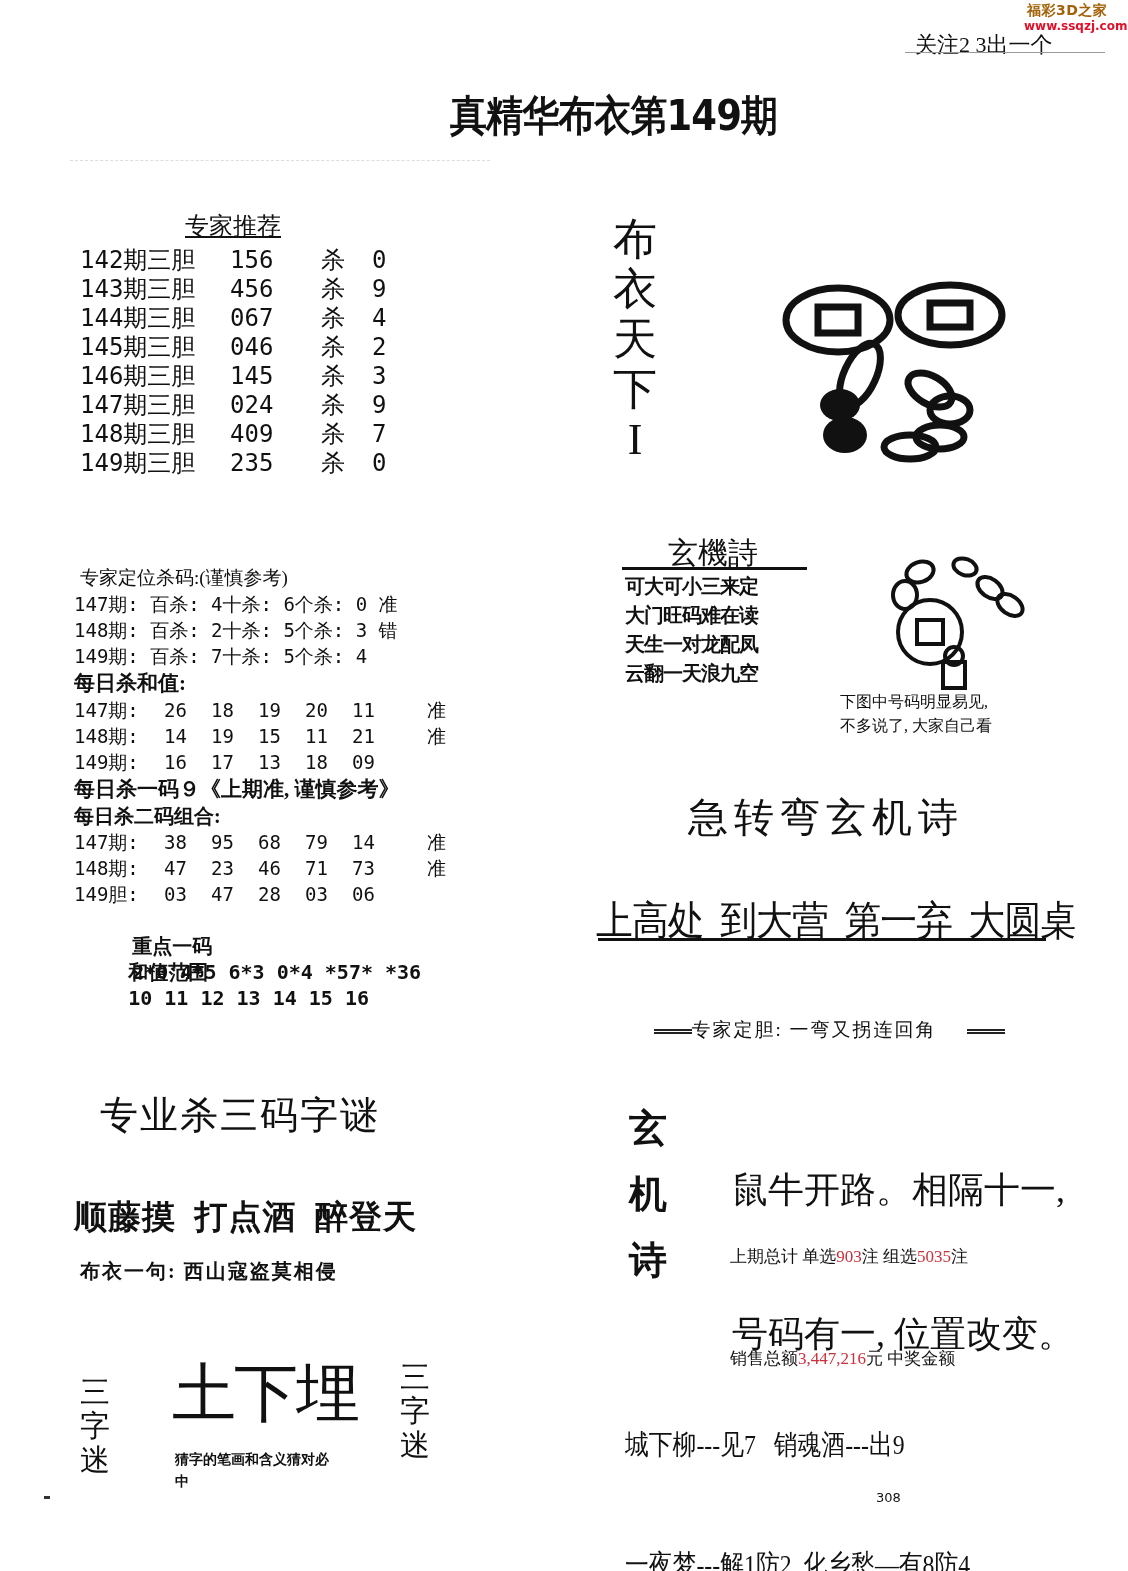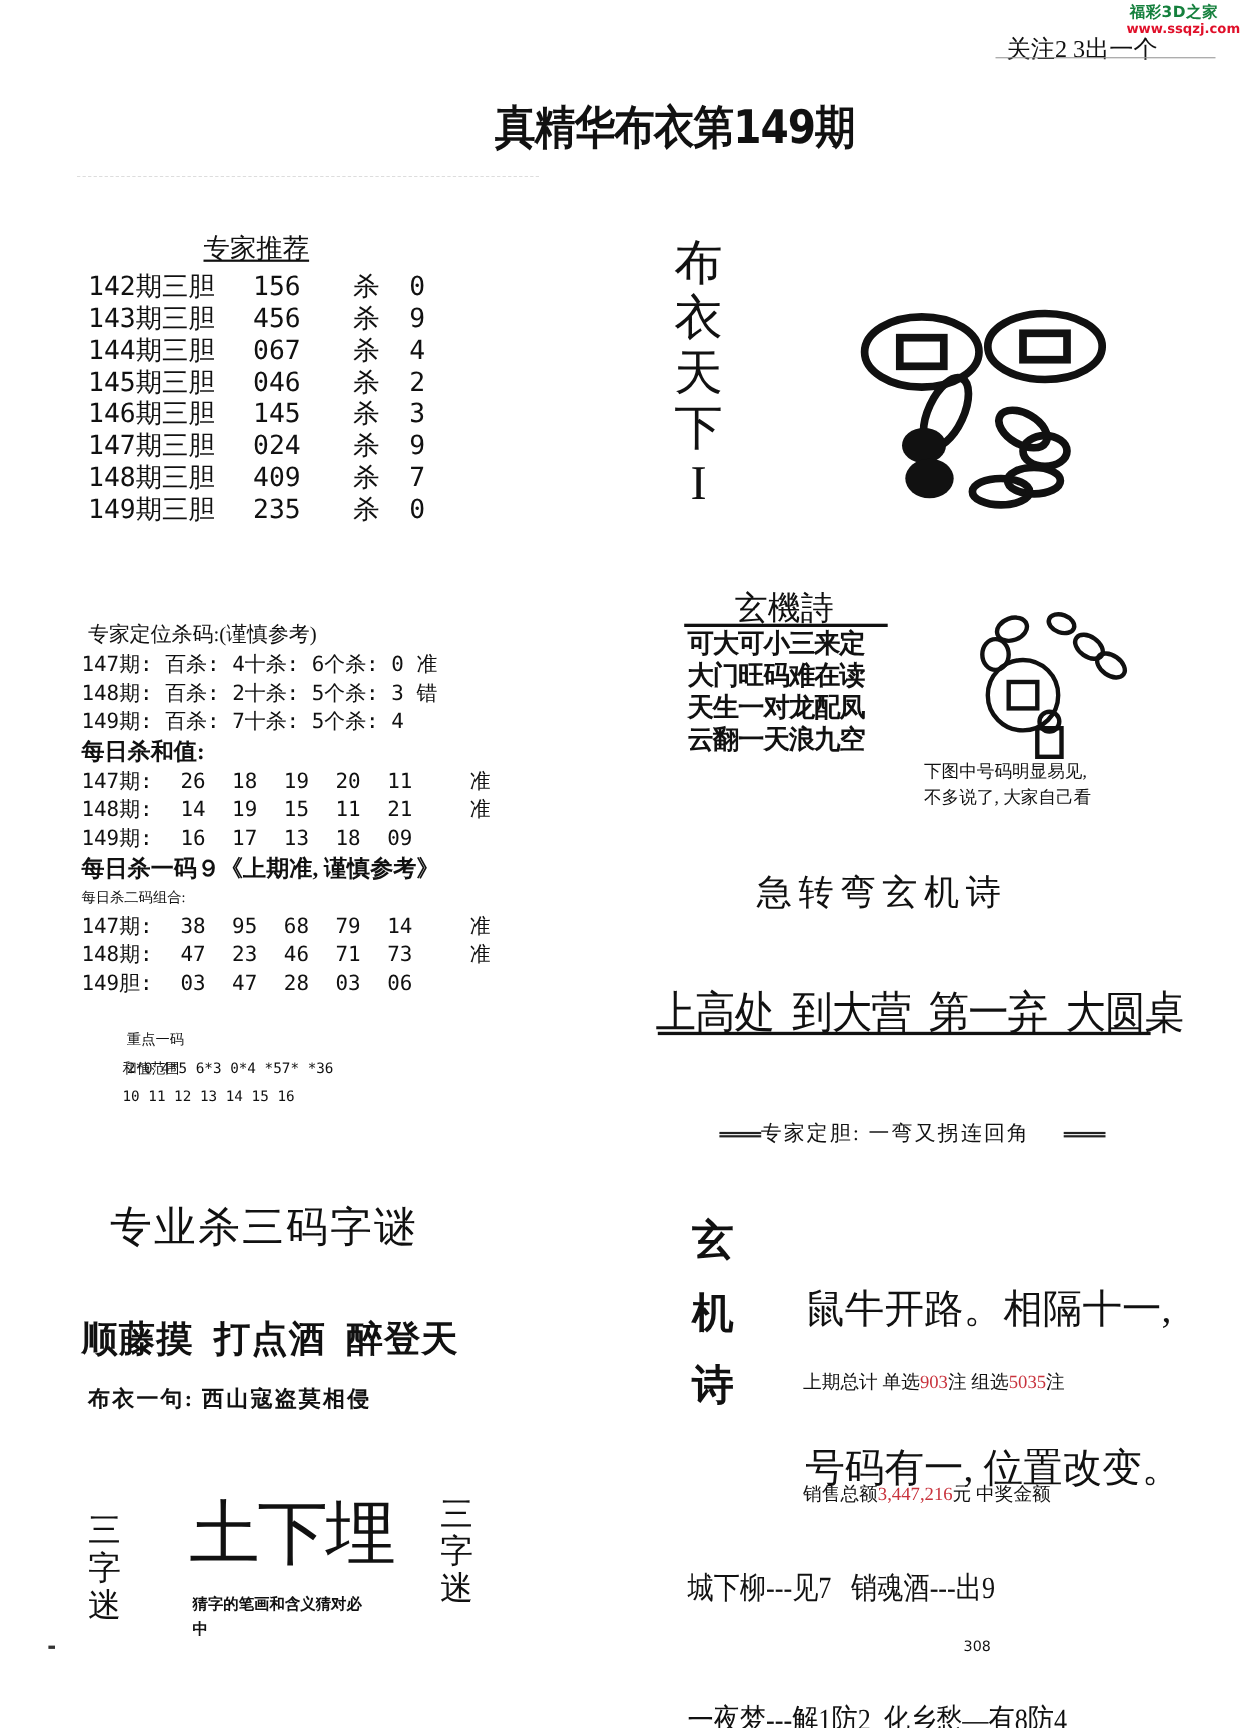--- a/index.html
+++ b/index.html
@@ -5,42 +5,42 @@
   * { box-sizing: border-box; margin: 0; padding: 0; }
   html, body { width: 1128px; height: 1571px; background: #ffffff; overflow: hidden; }
   body { position: relative; font-family: "DejaVu Serif", "Liberation Serif", serif; color: #111; }
   .abs { position: absolute; }
   .sans { font-family: "DejaVu Sans", "Liberation Sans", sans-serif; }
   .mono { font-family: "DejaVu Sans Mono", "Liberation Mono", monospace; }
   .serif { font-family: "Liberation Serif", "DejaVu Serif", serif; }
   .red { color: #c8323c; }
 
   
-  .wm1 { left: 1027px; top: 2px; font-size: 14px; font-weight: bold; color: #15803d; letter-spacing: 0.5px; }
+  .wm1 { left: 1027px; top: 2px; font-size: 14px; font-weight: bold; color: #a16207; letter-spacing: 0.5px; }
   .wm2 { left: 1024px; top: 19px; font-size: 12px; font-weight: bold; color: #e0102a; }
   .topnote { left: 915px; top: 30px; font-size: 22px; }
   .topnote-line { left: 905px; top: 52px; width: 200px; height: 1px; background: #999; }
 
   .main-title { left: 450px; top: 88px; font-size: 42px; font-weight: bold; letter-spacing: -1px; transform: scaleX(0.88); transform-origin: left top; white-space: nowrap; }
   .faint-line { left: 70px; top: 160px; width: 420px; height: 3px; border-top: 1px dashed #ddd; }
 
   
   .expert { left: 80px; top: 210px; width: 380px; }
   .expert-title { margin-left: 105px; font-size: 24px; margin-bottom: 4px; text-decoration: underline; }
   .expert-row { display: flex; font-size: 24px; height: 29px; line-height: 29px; gap: 13px; }
   .expert-row .c1 { width: 137px; }
   .expert-row .c2 { width: 70px; }
   .expert-row .c3 { width: 38px; margin-left: 8px; }
 
   
   .kill { left: 74px; top: 565px; width: 390px; font-size: 19px; }
   .kill .hdr { font-size: 19px; margin-left: 6px; }
   .kill .line { height: 26px; line-height: 26px; white-space: pre; }
   .kill .big { font-size: 21px; font-weight: bold; height: 28px; line-height: 28px; }
-  .kill .sm { font-size: 13px; font-weight: normal; }
+  .kill .sm { font-size: 20px; font-weight: bold; }
   .kill .row5 { display: flex; height: 26px; line-height: 26px; }
   .kill .row5 .lbl { width: 90px; }
   .kill .row5 .n { width: 47px; }
   .kill .row5 .st { margin-left: 28px; }
 
   
   .puzzle-title { left: 100px; top: 1090px; font-size: 38px; letter-spacing: 2px; }
   .puzzle-words { left: 74px; top: 1195px; font-size: 33px; font-weight: bold; letter-spacing: 1px; white-space: pre; }
   .puzzle-line { left: 80px; top: 1258px; font-size: 20px; font-weight: bold; letter-spacing: 2px; }
   .riddle-big { left: 172px; top: 1350px; font-size: 64px; letter-spacing: -2px; }
@@ -49,25 +49,25 @@
   .vert-right { left: 398px; top: 1360px; }
   .riddle-hint { left: 175px; top: 1448px; font-size: 14px; font-weight: bold; line-height: 22px; width: 160px; }
 
   
   .buyi-vert { left: 610px; top: 215px; font-size: 44px; line-height: 50px; width: 50px; text-align: center; }
   .buyi-img { left: 780px; top: 265px; width: 260px; height: 200px; }
 
   
   .poem-title { left: 668px; top: 533px; font-size: 30px; }
   .poem-rule { left: 622px; top: 567px; width: 185px; height: 3px; background: #111; }
-  .poem-lines { left: 625px; top: 572px; font-size: 24px; font-weight: bold; line-height: 29px; letter-spacing: -1px; }
+  .poem-lines { left: 625px; top: 572px; font-size: 20px; font-weight: bold; line-height: 29px; letter-spacing: -1px; }
   .poem-img { left: 885px; top: 550px; width: 150px; height: 140px; }
   .poem-note { left: 840px; top: 690px; font-size: 16px; line-height: 24px; }
 
-  .turn-title { left: 688px; top: 790px; font-size: 32px; letter-spacing: 6px; }
+  .turn-title { left: 688px; top: 790px; font-size: 40px; letter-spacing: 6px; }
   .turn-line { left: 596px; top: 893px; font-size: 40px; white-space: pre; letter-spacing: -1px; transform: scaleX(0.92); transform-origin: left top; }
   .turn-rule { left: 598px; top: 938px; width: 448px; height: 3px; background: #111; }
 
   .dan { left: 640px; top: 995px; font-size: 19px; white-space: pre; letter-spacing: 2px; }
   .dan-bar { height: 5px; border-top: 2px solid #222; border-bottom: 2px solid #222; display: inline-block; vertical-align: middle; }
 
   .xj-vert { left: 628px; top: 1095px; font-size: 38px; line-height: 66px; width: 40px; font-weight: bold; text-align: center; }
   .xj-poem { left: 732px; top: 1070px; font-size: 36px; line-height: 48px; white-space: pre; }
   .stats { left: 730px; top: 1172px; font-size: 17px; line-height: 34px; white-space: pre; }
 

